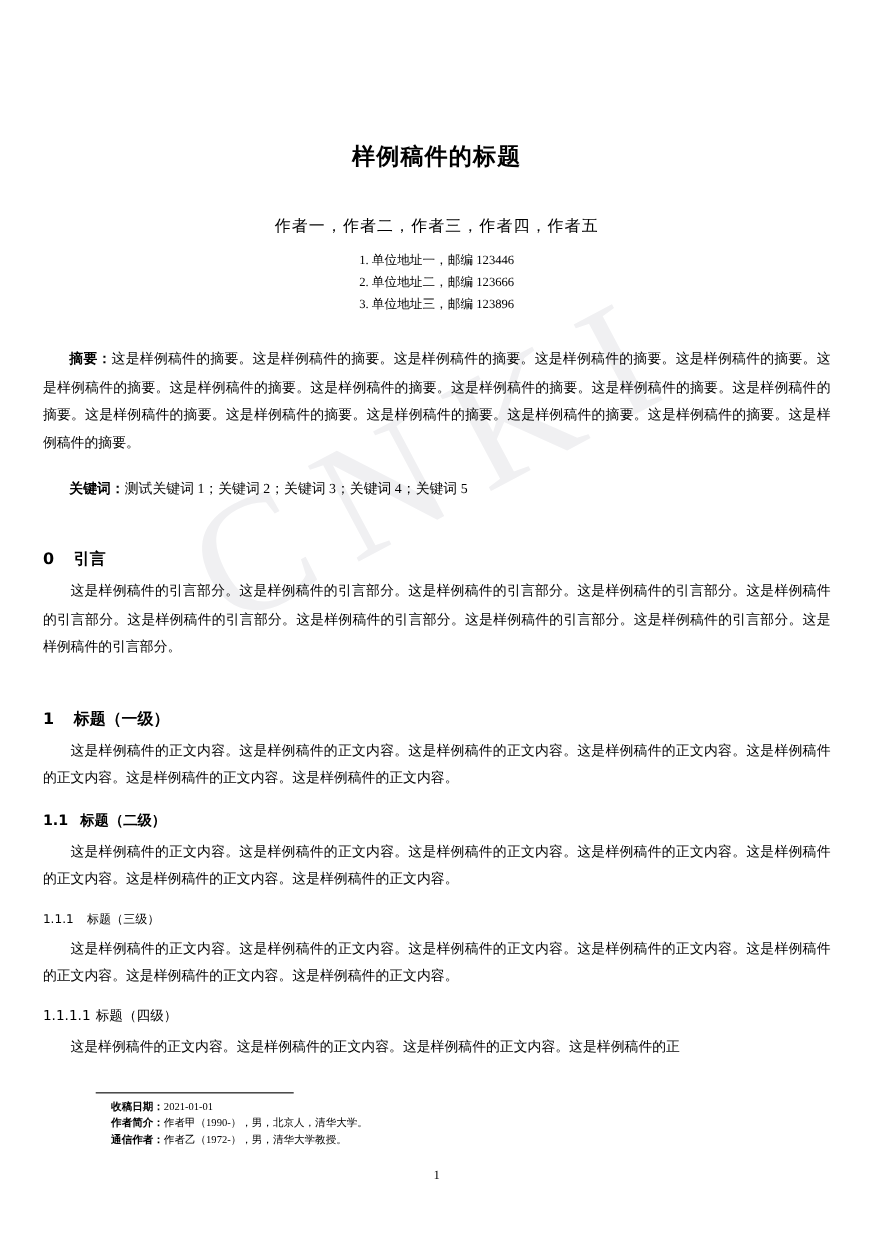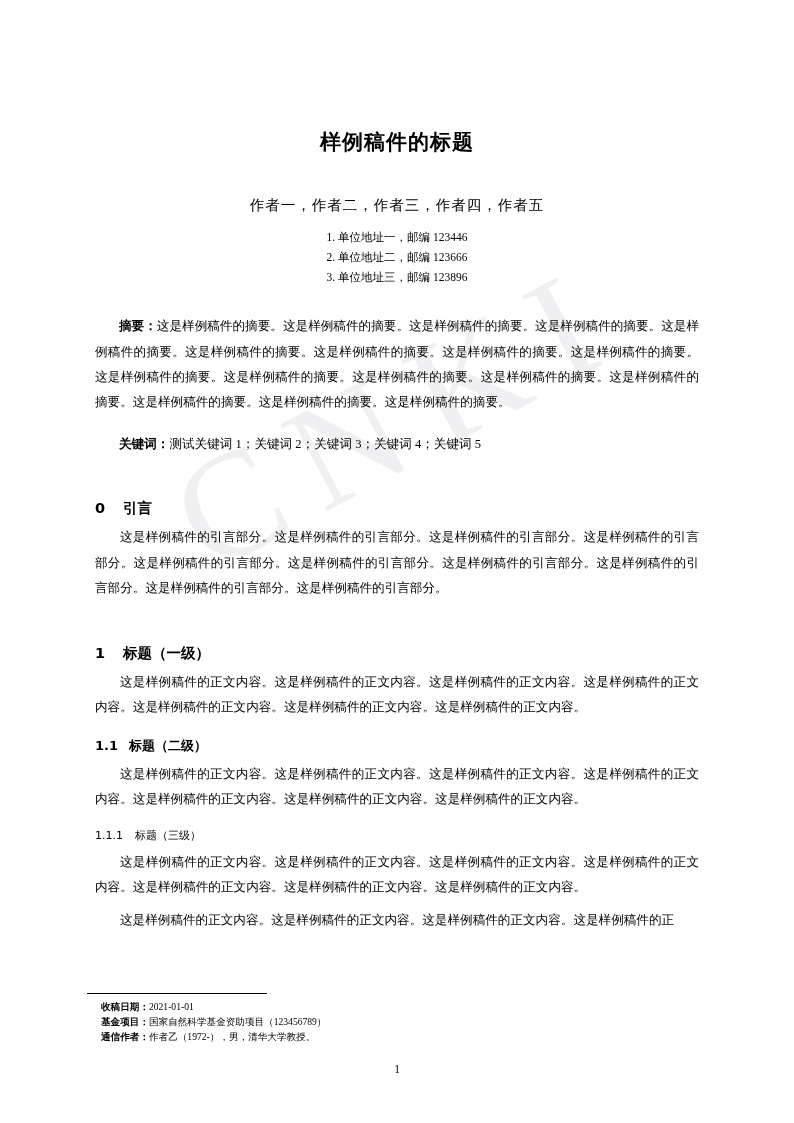--- a/index.html
+++ b/index.html
@@ -28,21 +28,21 @@
     color: #f0f0f2;
     transform: rotate(-28deg);
     transform-origin: 50% 50%;
     user-select: none;
     pointer-events: none;
     z-index: 0;
   }
   .content {
     position: relative;
     z-index: 1;
-    padding: 0 95px;
+    padding: 0 39px;
   }
   .title {
     margin-top: 128px;
     text-align: center;
     font-size: 21px;
     font-weight: bold;
     font-family: "DejaVu Sans", "Liberation Sans", sans-serif;
     letter-spacing: 1px;
   }
   .authors {
@@ -185,31 +185,34 @@
     <div class="h2">
       <span class="num">1.1</span><span>标题（二级）</span>
     </div>
     <p class="body">这是样例稿件的正文内容。这是样例稿件的正文内容。这是样例稿件的正文内容。这是样例稿件的正文内容。这是样例稿件的正文内容。这是样例稿件的正文内容。这是样例稿件的正文内容。</p>
 
     <div class="h3">
       <span class="num">1.1.1</span><span>标题（三级）</span>
     </div>
     <p class="body">这是样例稿件的正文内容。这是样例稿件的正文内容。这是样例稿件的正文内容。这是样例稿件的正文内容。这是样例稿件的正文内容。这是样例稿件的正文内容。这是样例稿件的正文内容。</p>
 
+    <div class="h4">
+      <span class="num">1.1.1.1</span><span>标题（四级）</span>
+    </div>
     <p class="body">这是样例稿件的正文内容。这是样例稿件的正文内容。这是样例稿件的正文内容。这是样例稿件的正</p>
 
   </div>
 
   <div class="footnote-area">
     <div class="footnote-rule"></div>
     <div class="footnote-line">
       <span class="lead">收稿日期：</span><span>2021-01-01</span>
     </div>
     <div class="footnote-line">
-      <span class="lead">基金项目：</span><span>国家自然科学基金资助项目（123456789）</span>
+      <span class="lead">作者简介：</span><span>作者甲（1990-），男，北京人，清华大学。</span>
     </div>
     <div class="footnote-line">
       <span class="lead">通信作者：</span><span>作者乙（1972-），男，清华大学教授。</span>
     </div>
   </div>
 
   <div class="page-number">1</div>
 
 </div>
 

